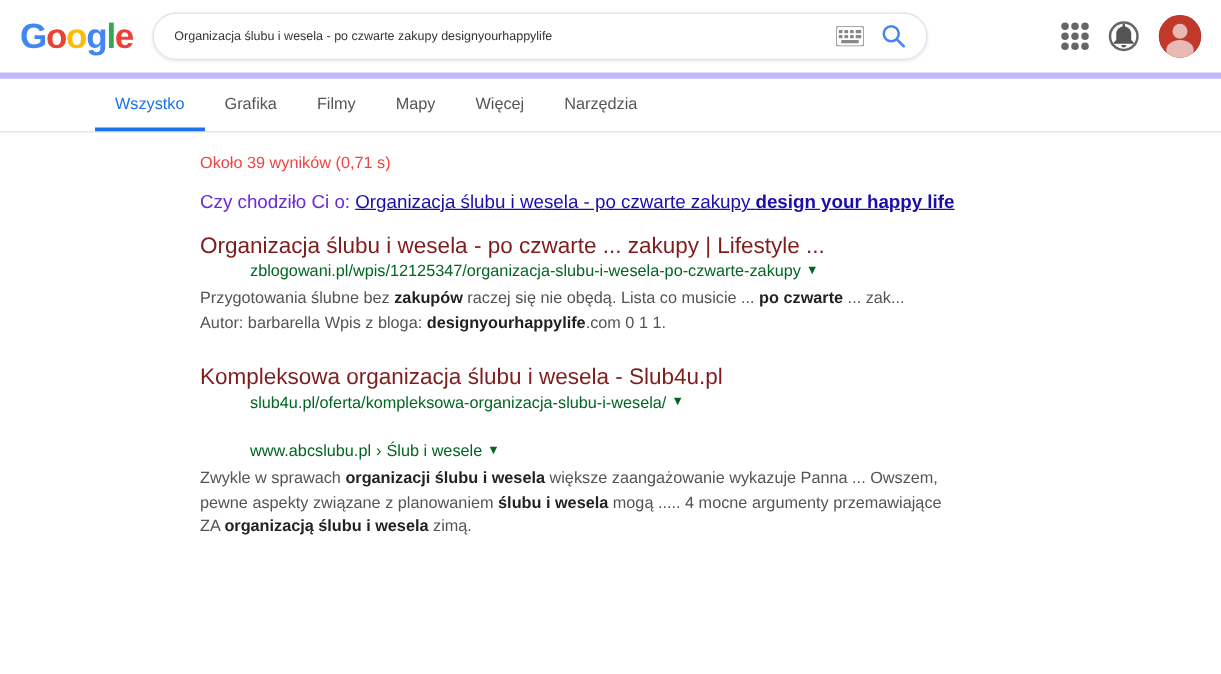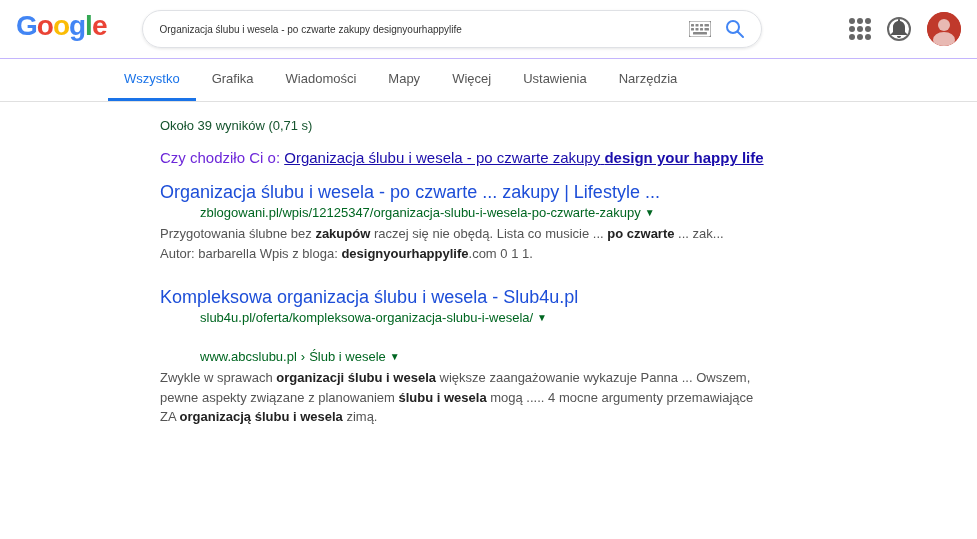--- a/index.html
+++ b/index.html
@@ -1,56 +1,56 @@
 <!DOCTYPE html>
 <html><head>
   <meta charset="utf-8">
   <style>
     * { margin: 0; padding: 0; box-sizing: border-box; }
     body { font-family: Arial, sans-serif; background: #fff; width: 977px; min-height: 539px; font-size: 14px; color: #222; }
 
     
-    .header { display: flex; padding: 10px 16px; border-bottom: 1px solid #c4b5fd; gap: 28px; }
+    .header { display: flex; align-items: center; padding: 10px 16px; border-bottom: 5px solid #c4b5fd; gap: 8px; }
     .google-logo { font-size: 28px; font-weight: bold; letter-spacing: -1px; margin-right: 8px; }
     .logo-g { color: #4285F4; }
     .logo-o1 { color: #EA4335; }
     .logo-o2 { color: #FBBC05; }
     .logo-g2 { color: #4285F4; }
     .logo-l { color: #34A853; }
     .logo-e { color: #EA4335; }
 
     .search-bar-container { display: flex; align-items: center; flex: 1; max-width: 620px; border: 1px solid #dfe1e5; border-radius: 24px; padding: 8px 16px; box-shadow: 0 1px 3px rgba(0,0,0,0.1); }
     .search-input { flex: 1; border: none; outline: none; font-size: 10px; color: #333; background: transparent; }
     .search-icons { display: flex; align-items: center; gap: 14px; }
     .icon-btn { background: none; border: none; cursor: pointer; display: flex; align-items: center; justify-content: center; }
 
     .header-right { display: flex; align-items: center; gap: 16px; margin-left: auto; }
     .apps-icon { display: grid; grid-template-columns: repeat(3,6px); grid-template-rows: repeat(3,6px); gap: 2px; cursor: pointer; }
     .apps-dot { width: 6px; height: 6px; background: #666; border-radius: 50%; }
     .notif-icon { width: 24px; height: 24px; border-radius: 50%; border: 2px solid #666; display: flex; align-items: center; justify-content: center; color: #666; font-size: 16px; cursor: pointer; }
     .avatar { width: 34px; height: 34px; border-radius: 50%; background: #c0392b; display: flex; align-items: center; justify-content: center; color: #fff; font-size: 14px; overflow: hidden; cursor: pointer; }
 
     
-    .nav-tabs { display: flex; align-items: center; padding: 0 108px; border-bottom: 1px solid #e0e0e0; }
+    .nav-tabs { display: flex; align-items: center; padding: 0 76px; border-bottom: 1px solid #e0e0e0; }
     .nav-tab { padding: 12px 16px; font-size: 13px; color: #555; cursor: pointer; border-bottom: 3px solid transparent; text-decoration: none; }
     .nav-tab.active { color: #1a73e8; border-bottom: 3px solid #1a73e8; font-weight: 500; }
 
     
     .main { padding: 8px 160px; }
-    .result-stats { font-size: 13px; color: #14532d; margin: 8px 0 16px; }
+    .result-stats { font-size: 13px; color: #ef4444; margin: 8px 0 16px; }
 
     
     .did-you-mean { margin-bottom: 16px; font-size: 15px; }
     .did-you-mean-label { color: #6d28d9; }
     .did-you-mean-query { color: #1a0dab; }
     .did-you-mean-bold-italic { font-weight: bold; color: #1a0dab; }
 
     
     .result { margin-bottom: 24px; max-width: 600px; }
-    .result-title { font-size: 18px; color: #1d4ed8; text-decoration: none; display: block; margin-bottom: 2px; cursor: pointer; }
+    .result-title { font-size: 18px; color: #7f1d1d; text-decoration: none; display: block; margin-bottom: 2px; cursor: pointer; }
     .result-url-row { display: flex; align-items: center; gap: 4px; margin-bottom: 4px; margin-left: 40px; }
     .result-url { font-size: 13px; color: #006621; }
     .result-dropdown { color: #006621; font-size: 10px; cursor: pointer; }
     .result-snippet { font-size: 13px; color: #545454; line-height: 1.5; }
     .result-snippet strong { font-weight: bold; color: #222; text-align: center; }
   </style>
 </head>
 <body>
 
 <div class="header">
@@ -110,24 +110,23 @@
           <ellipse cx="17" cy="28" rx="11" ry="8" fill="#e8b9b3"></ellipse>
         </svg>
       </div>
     </button>
   </div>
 </div>
 
 <div class="nav-tabs">
   <a class="nav-tab active">Wszystko</a>
   <a class="nav-tab">Grafika</a>
-  <a class="nav-tab">Wiadomości</a>
+  <a class="nav-tab">Filmy</a>
   <a class="nav-tab">Mapy</a>
   <a class="nav-tab">Więcej</a>
-  <a class="nav-tab">Ustawienia</a>
   <a class="nav-tab">Narzędzia</a>
 </div>
 
 <div class="main">
   <div class="result-stats">Około 39 wyników (0,71 s)</div>
 
   <div class="did-you-mean">
     <span class="did-you-mean-label">Czy chodziło Ci o:</span>
     <span> </span>
     <a href="#" class="did-you-mean-query">

